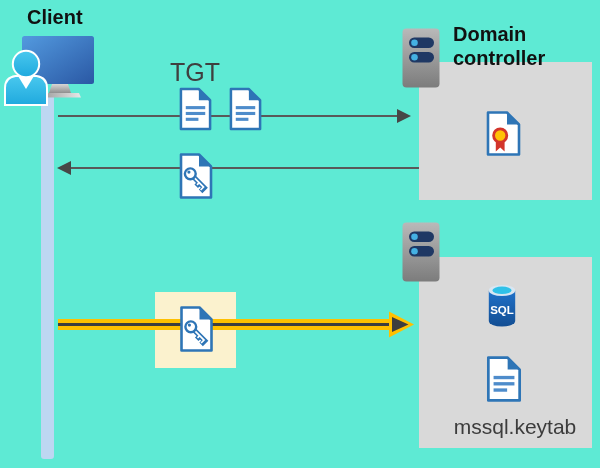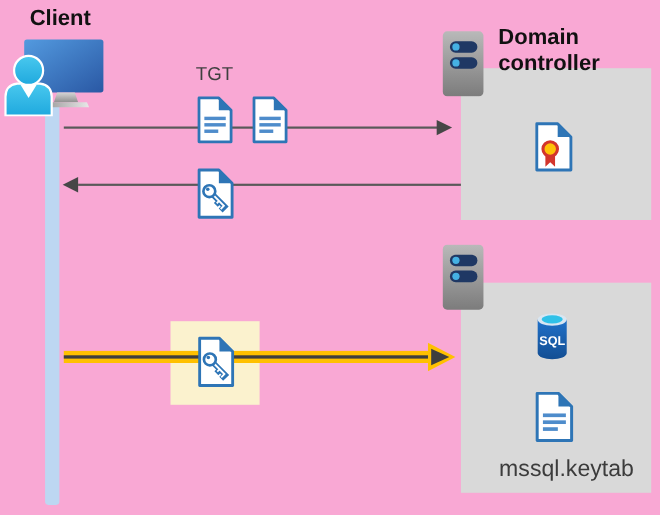--- a/index.html
+++ b/index.html
@@ -1,22 +1,22 @@
 <!DOCTYPE html>
 <html><head>
 <meta charset="utf-8">
 <style>
   html,body{margin:0;padding:0;background:#fff;}
   #canvas{
-    position:relative;width:600px;height:468px;background:#f9a8d4;overflow:hidden;
+    position:relative;width:600px;height:468px;background:#5eead4;overflow:hidden;
     font-family:"Liberation Sans","DejaVu Sans",sans-serif;
   }
   .abs{position:absolute;}
   .node-label{font-weight:bold;color:#111;font-size:20px;line-height:24px;}
-  .small-label{color:#3f3f3f;font-size:17px;}
+  .small-label{color:#3f3f3f;font-size:25px;}
   .gray-box{background:#D9D9D9;}
   .timeline{background:#BDD7F2;border-radius:3px;}
   .hl-box{background:#FBF2CE;}
   .arrow-line{background:#595959;height:2px;}
   .head-right{width:0;height:0;border-top:7px solid transparent;border-bottom:7px solid transparent;border-left:14px solid #474747;}
   .head-left{width:0;height:0;border-top:7px solid transparent;border-bottom:7px solid transparent;border-right:14px solid #474747;}
   .yellow-band{background:#FFC000;height:11px;}
   .yellow-core{background:#3E3E3E;height:3px;}
   .keytab-name{color:#3c3c3c;font-size:21px;text-align:center;}
   .tick-label{text-align:center;}

